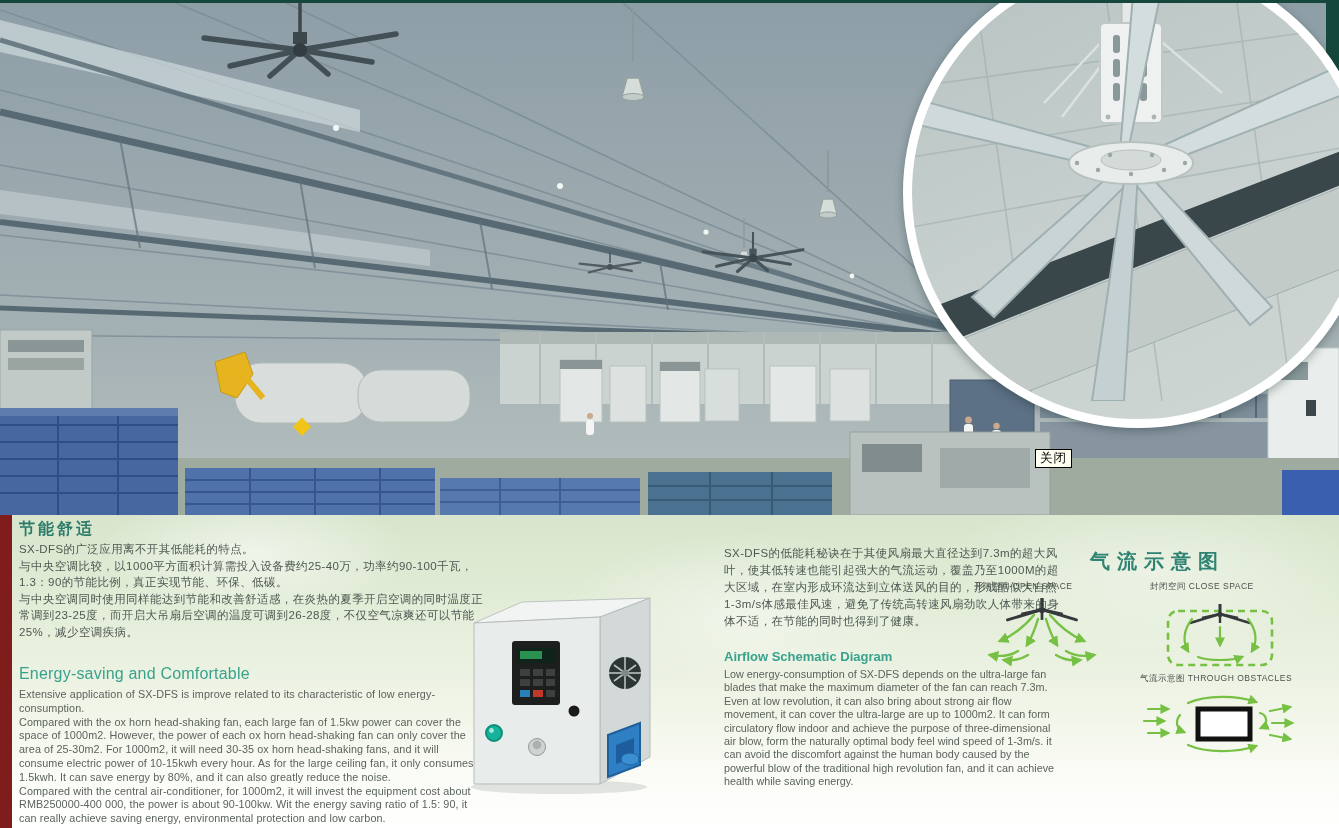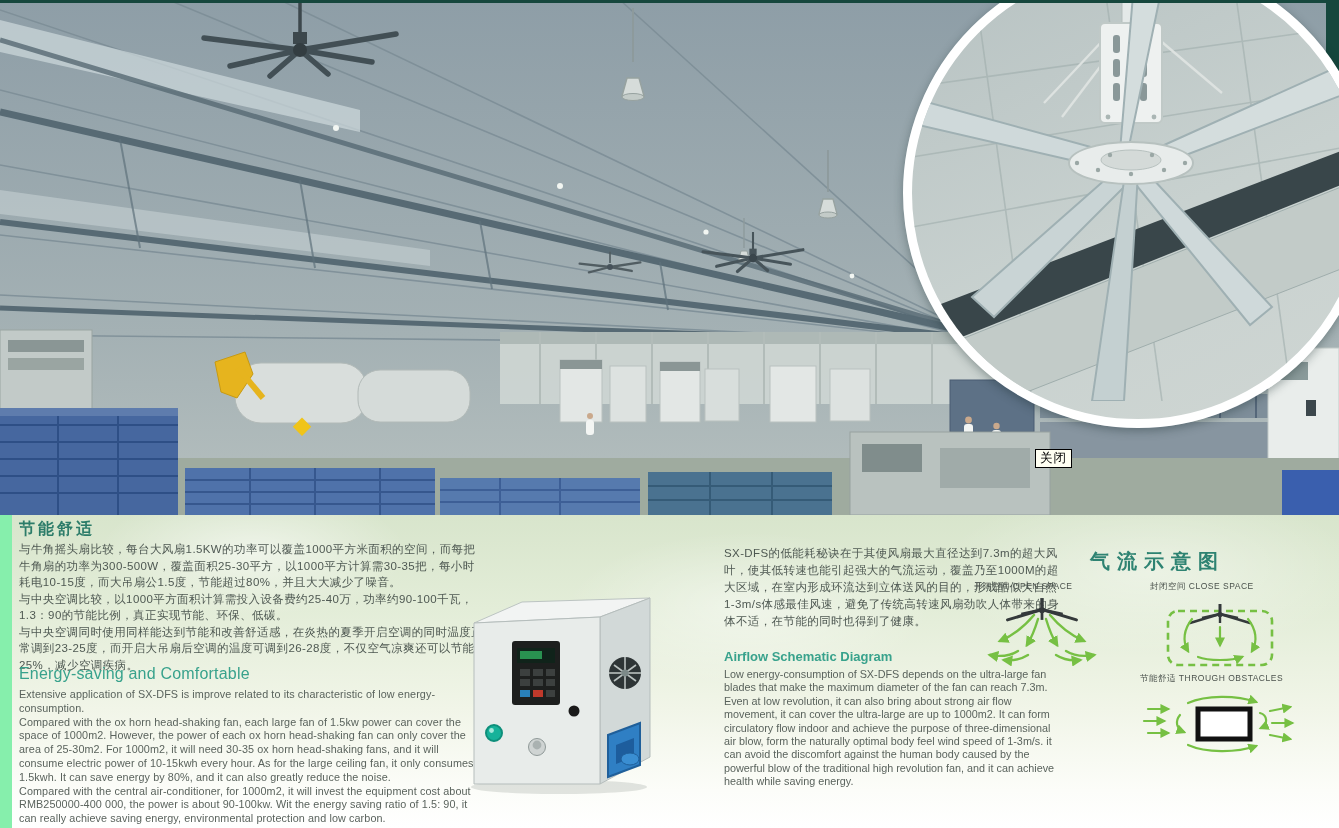--- a/index.html
+++ b/index.html
@@ -1,16 +1,16 @@
 <!DOCTYPE html>
 <html><head>
 <meta charset="utf-8">
 <style>
   html,body{margin:0;padding:0;background:#ffffff;}
-  .page{position:relative;width:1339px;height:828px;overflow:hidden;background:#86efac;
+  .page{position:relative;width:1339px;height:828px;overflow:hidden;background:#7f1d1d;
         font-family:"Liberation Sans","DejaVu Sans",sans-serif;}
 
   
   .photo-wrap{position:absolute;left:0;top:0;width:1339px;height:515px;overflow:hidden;background:#9aa8af;}
   .photo-wrap svg{display:block;}
   .edge-top{position:absolute;left:0;top:0;width:1339px;height:3px;background:#16473d;z-index:6;}
   .edge-right{position:absolute;right:0;top:0;width:13px;height:120px;background:#16473d;z-index:4;}
 
   
   .inset{position:absolute;left:903px;top:-42px;width:452px;height:452px;border-radius:50%;
@@ -319,21 +319,21 @@
     </svg>
   </div>
 
   <button class="close-btn">关闭</button>
 
   <div class="bottom">
 
     <div class="cn-title">节能舒适</div>
 
     <div class="cn-col">
-      <p>与牛角摇头扇比较，每台大风扇1.5KW的功率可以覆盖1000平方米面积的空间，而每把牛角扇的功率为300-500W，覆盖面积25-30平方，以1000平方计算需30-35把，每小时耗电10-15度，而大吊扇公1.5度，节能超过80%，并且大大减少了噪音。</p>
+      <p>SX-DFS的广泛应用离不开其低能耗的特点。</p>
       <p>与中央空调比较，以1000平方面积计算需投入设备费约25-40万，功率约90-100千瓦，1.3：90的节能比例，真正实现节能、环保、低碳。</p>
       <p>与中央空调同时使用同样能达到节能和改善舒适感，在炎热的夏季开启空调的同时温度正常调到23-25度，而开启大吊扇后空调的温度可调到26-28度，不仅空气凉爽还可以节能25%，减少空调疾病。</p>
     </div>
 
     <div class="en-heading">Energy-saving and Comfortable</div>
     <div class="en-col">
       <p>Extensive application of SX-DFS is improve related to its characteristic of low energy-consumption.</p>
       <p>Compared with the ox horn head-shaking fan, each large fan of 1.5kw power can cover the space of 1000m2. However, the power of each ox horn head-shaking fan can only cover the area of 25-30m2. For 1000m2, it will need 30-35 ox horn head-shaking fans, and it will consume electric power of 10-15kwh every hour. As for the large ceiling fan, it only consumes 1.5kwh. It can save energy by 80%, and it can also greatly reduce the noise.</p>
       <p>Compared with the central air-conditioner, for 1000m2, it will invest the equipment cost about RMB250000-400 000, the power is about 90-100kw. Wit the energy saving ratio of 1.5: 90, it can really achieve saving energy, environmental protection and low carbon.</p>
       <p>If the fan is used together with the central air-conditioner, it can also save energy and improve the comfortable feel. In the hot summer, it normally adjusts the temperature to be 23-25℃ while turning on the air-conditioner; the temperature of the air-conditioner can be adjusted to be 26-28℃ while turning on the large ceiling fan. It can not only achieve cool air, but also can save energy by 25% and reduce the disease related to the air-conditioner.</p>
@@ -435,21 +435,21 @@
           <path d="M42,24 C34,34 32,46 38,56" marker-end="url(#arrG)"></path>
           <path d="M98,24 C106,34 108,46 102,56" marker-end="url(#arrG)"></path>
           <path d="M48,62 C58,66 82,66 92,62" marker-end="url(#arrG)"></path>
           <path d="M70,32 C70,38 70,44 70,50" marker-end="url(#arrG)"></path>
         </g>
       </svg>
     </div>
 
 
     <div class="diag d4">
-      <span class="lbl">节能舒适 THROUGH OBSTACLES</span>
+      <span class="lbl">气流示意图 THROUGH OBSTACLES</span>
       <svg width="166" height="70" viewBox="0 0 166 70">
         <rect x="58" y="22" width="52" height="30" fill="#ffffff" stroke="#111111" stroke-width="5"></rect>
         <g fill="none" stroke="#76c043" stroke-width="2.2" stroke-linecap="round">
           <path d="M8,22 L28,22" marker-end="url(#arrG)"></path>
           <path d="M4,34 L24,34" marker-end="url(#arrG)"></path>
           <path d="M8,46 L28,46" marker-end="url(#arrG)"></path>
           <path d="M40,28 C35,34 36,42 44,45" marker-end="url(#arrG)"></path>
           <path d="M48,16 C66,8 96,8 116,15" marker-end="url(#arrG)"></path>
           <path d="M48,58 C66,66 96,66 116,59" marker-end="url(#arrG)"></path>
           <path d="M120,26 C128,28 128,38 121,41" marker-end="url(#arrG)"></path>

